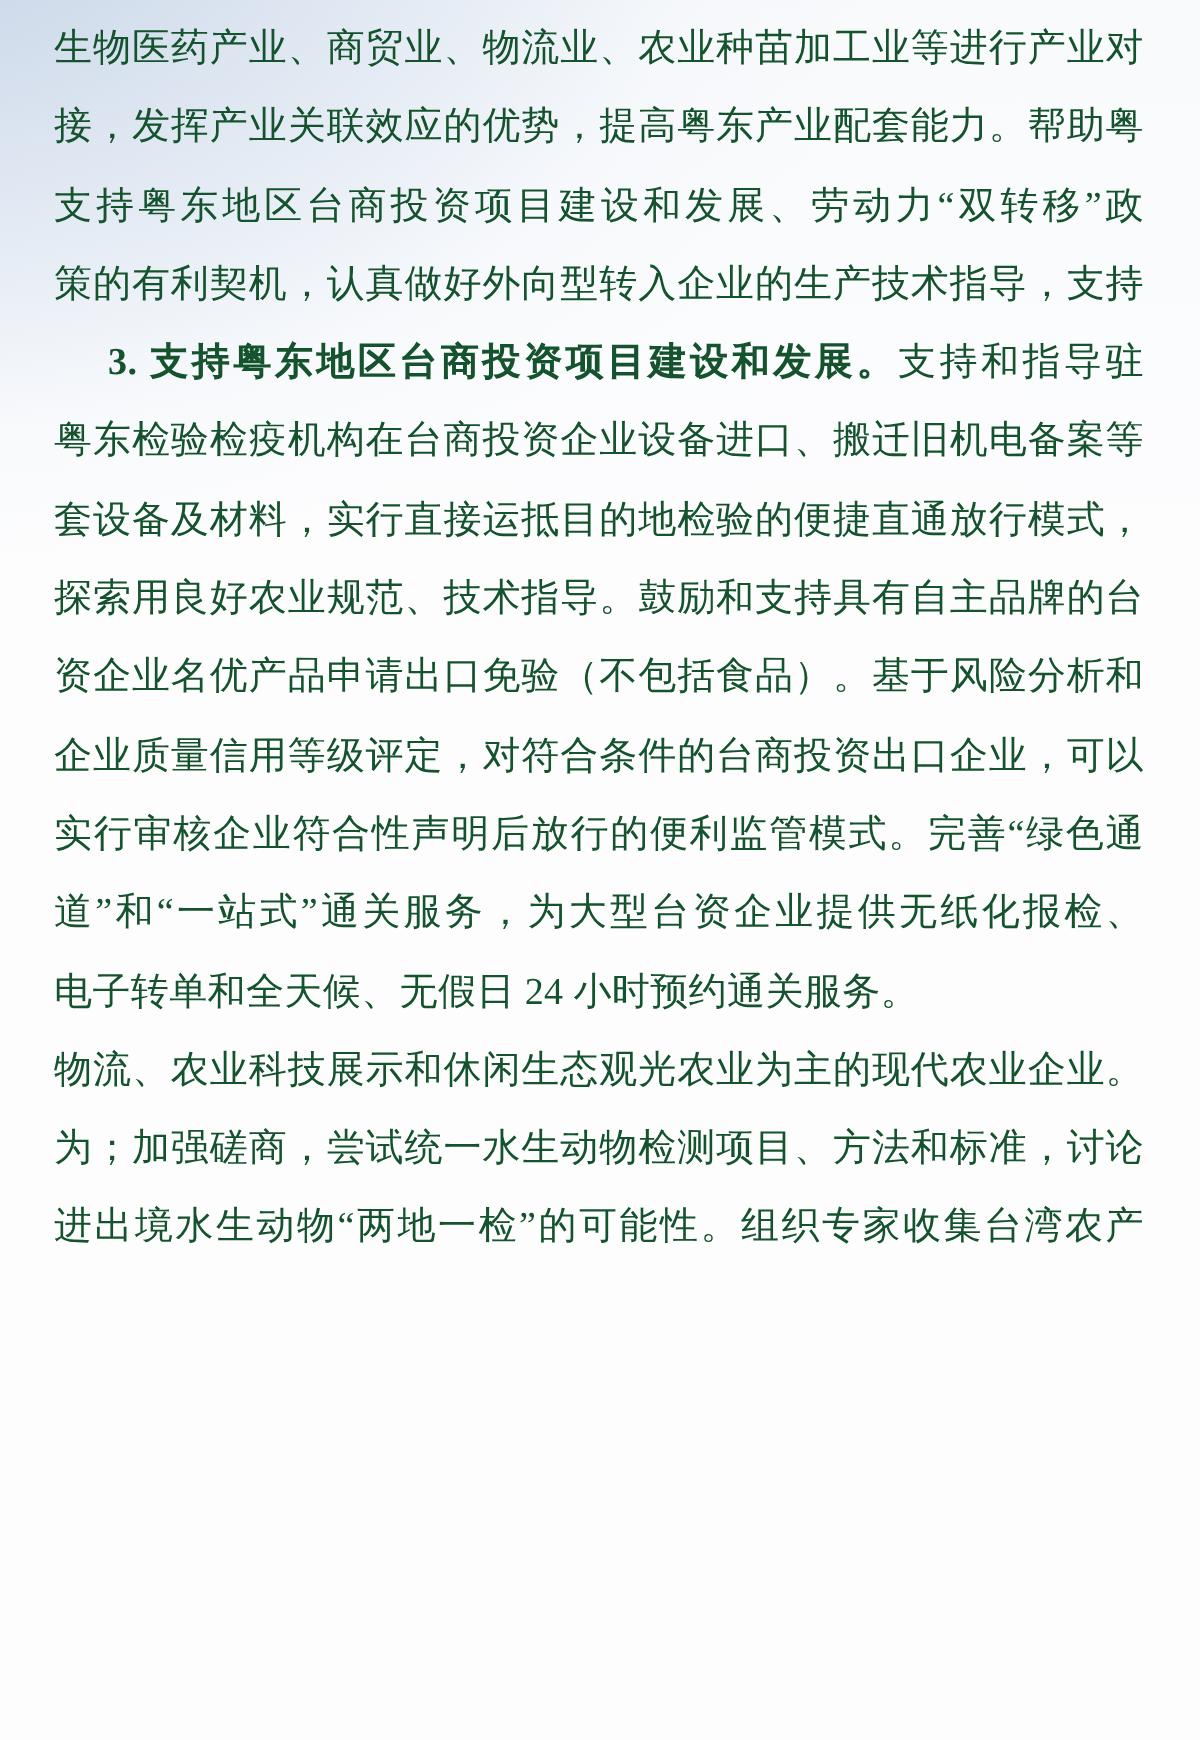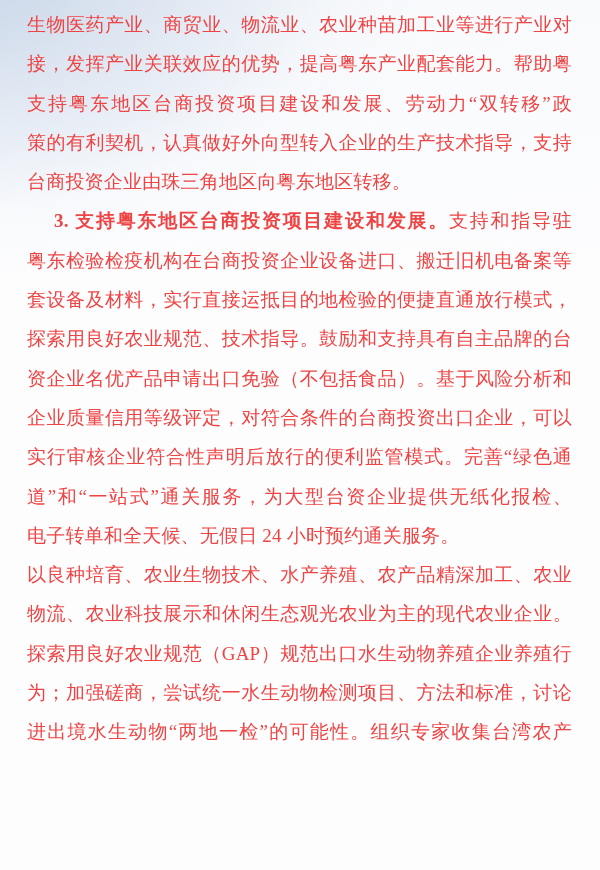--- a/index.html
+++ b/index.html
@@ -26,21 +26,21 @@
         rgba(224, 233, 243, 0.14) 62%,
         rgba(255, 255, 255, 0) 78%),
       linear-gradient(180deg, rgba(244, 247, 250, 0.5), rgba(255, 255, 255, 0) 35%);
     pointer-events: none;
   }
   .text-block {
     position: relative;
     box-sizing: border-box;
     width: 600px;
     padding: 5px 28px 0 27px;
-    color: #ef4444;
+    color: #14532d;
   }
   .line {
     margin: 0;
     height: 39.3px;
     line-height: 39.3px;
     font-size: 19px;
     overflow: hidden;
     text-align: justify;
     text-align-last: justify;
     letter-spacing: 0.2px;
@@ -60,31 +60,28 @@
 
 <main class="page">
   <div class="corner-tint"></div>
 
   <section class="text-block">
 
     <p class="line">生物医药产业、商贸业、物流业、农业种苗加工业等进行产业对</p>
     <p class="line">接，发挥产业关联效应的优势，提高粤东产业配套能力。帮助粤</p>
     <p class="line">支持粤东地区台商投资项目建设和发展、劳动力“双转移”政</p>
     <p class="line">策的有利契机，认真做好外向型转入企业的生产技术指导，支持</p>
-    <p class="line para-end">台商投资企业由珠三角地区向粤东地区转移。</p>
 
     <p class="line indent"><b class="heading">3. 支持粤东地区台商投资项目建设和发展。</b><span>支持和指导驻</span></p>
     <p class="line">粤东检验检疫机构在台商投资企业设备进口、搬迁旧机电备案等</p>
     <p class="line">套设备及材料，实行直接运抵目的地检验的便捷直通放行模式，</p>
     <p class="line">探索用良好农业规范、技术指导。鼓励和支持具有自主品牌的台</p>
     <p class="line">资企业名优产品申请出口免验（不包括食品）。基于风险分析和</p>
     <p class="line">企业质量信用等级评定，对符合条件的台商投资出口企业，可以</p>
     <p class="line">实行审核企业符合性声明后放行的便利监管模式。完善“绿色通</p>
     <p class="line">道”和“一站式”通关服务，为大型台资企业提供无纸化报检、</p>
     <p class="line para-end">电子转单和全天候、无假日 24 小时预约通关服务。</p>
 
-    <p class="line">以良种培育、农业生物技术、水产养殖、农产品精深加工、农业</p>
     <p class="line">物流、农业科技展示和休闲生态观光农业为主的现代农业企业。</p>
-    <p class="line">探索用良好农业规范（GAP）规范出口水生动物养殖企业养殖行</p>
     <p class="line">为；加强磋商，尝试统一水生动物检测项目、方法和标准，讨论</p>
     <p class="line">进出境水生动物“两地一检”的可能性。组织专家收集台湾农产</p>
   </section>
 </main>
 
 </body></html>

